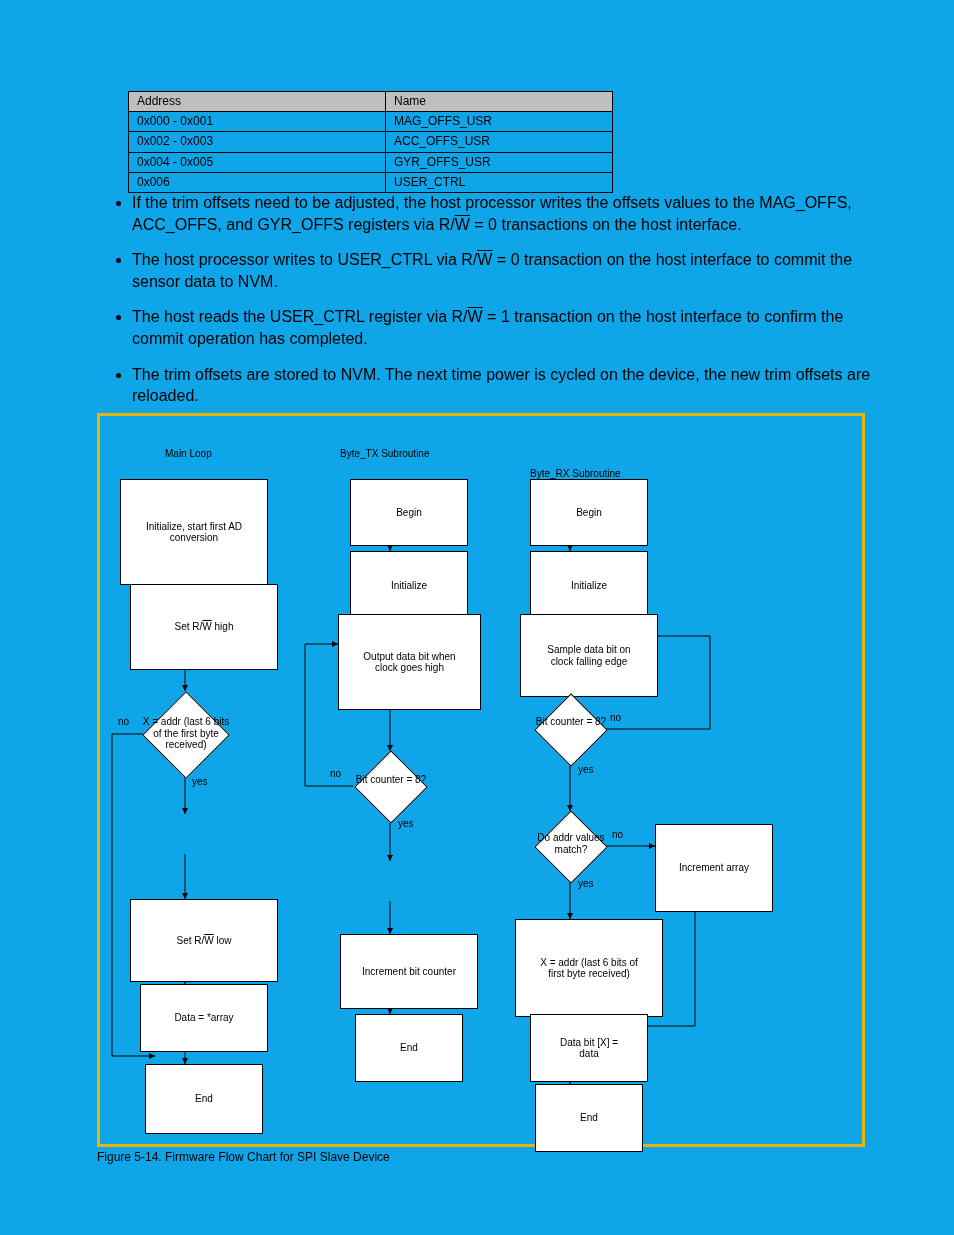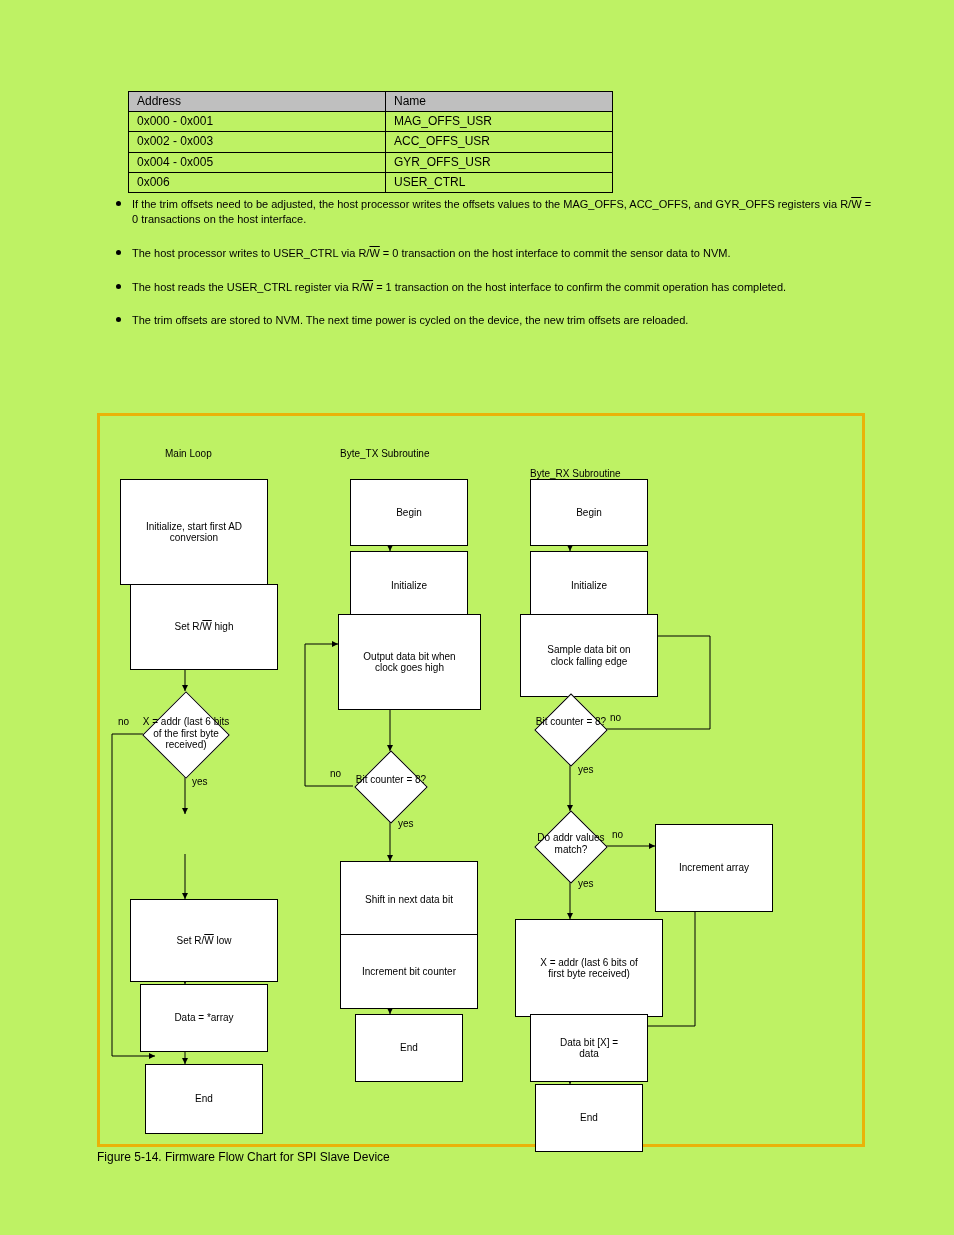--- a/index.html
+++ b/index.html
@@ -1,25 +1,25 @@
 <!DOCTYPE html>
 <html><head>
 <meta charset="utf-8">
 <style>
   html,body{margin:0;padding:0;background:#fff;color:#000;font-family:Arial,Helvetica,sans-serif;}
-  .page{position:relative;width:954px;height:1235px;margin:0 auto;background:#bef264;}
+  .page{position:relative;width:954px;height:1235px;margin:0 auto;background:#0ea5e9;}
   .abs{position:absolute;}
   
   .tbl{border-collapse:collapse;font-size:12px;}
   .tbl th,.tbl td{border:1px solid #000;padding:3px 8px;text-align:left;line-height:1.1;}
   .tbl th{background:#bfbfbf;font-weight:normal;}
   .col1{width:240px;}
   .col2{width:210px;}
   
-  .bullets{font-size:11px;line-height:1.35;}
+  .bullets{font-size:16px;line-height:1.35;}
   .bullets li{margin-bottom:14px;}
   .bullets li::marker{font-size:16px;}
   .over{text-decoration:overline;}
   
   .figframe{border:3px solid #eab308;}
   
   .fbox{position:absolute;border:1px solid #000;font-size:10px;text-align:center;display:flex;align-items:center;justify-content:center;padding:18px;line-height:1.15;background:#fff;}
   .diamond{position:absolute;transform:rotate(45deg);border:1px solid #000;background:#fff;}
   .diatext{position:absolute;font-size:10px;text-align:center;line-height:1.15;}
   .small{font-size:9px;}
@@ -127,21 +127,20 @@
     <div class="fbox" style="left:40px;top:568px;width:90px;height:30px;">Data = *array</div>
     <div class="fbox" style="left:45px;top:648px;width:80px;height:32px;">End</div>
 
     <div class="fbox" style="left:250px;top:63px;width:80px;height:29px;">Begin</div>
     <div class="fbox" style="left:250px;top:135px;width:80px;height:32px;">Initialize</div>
     <div class="fbox" style="left:238px;top:198px;width:105px;height:58px;">Output data bit when clock goes high</div>
     <div class="diamond" style="left:265px;top:345px;width:50px;height:50px;"></div>
     <div class="diatext" style="left:250px;top:358px;width:82px;">Bit counter = 8?</div>
     <div class="lbl small" style="left:230px;top:352px;">no</div>
     <div class="lbl small" style="left:298px;top:402px;">yes</div>
-    <div class="fbox" style="left:240px;top:445px;width:100px;height:40px;">Shift in next data bit</div>
     <div class="fbox" style="left:240px;top:518px;width:100px;height:37px;">Increment bit counter</div>
     <div class="fbox" style="left:255px;top:598px;width:70px;height:30px;">End</div>
 
     <div class="fbox" style="left:430px;top:63px;width:80px;height:29px;">Begin</div>
     <div class="fbox" style="left:430px;top:135px;width:80px;height:32px;">Initialize</div>
     <div class="fbox" style="left:420px;top:198px;width:100px;height:45px;">Sample data bit on clock falling edge</div>
     <div class="diamond" style="left:445px;top:288px;width:50px;height:50px;"></div>
     <div class="diatext" style="left:430px;top:300px;width:82px;">Bit counter = 8?</div>
     <div class="lbl small" style="left:510px;top:296px;">no</div>
     <div class="lbl small" style="left:478px;top:348px;">yes</div>

